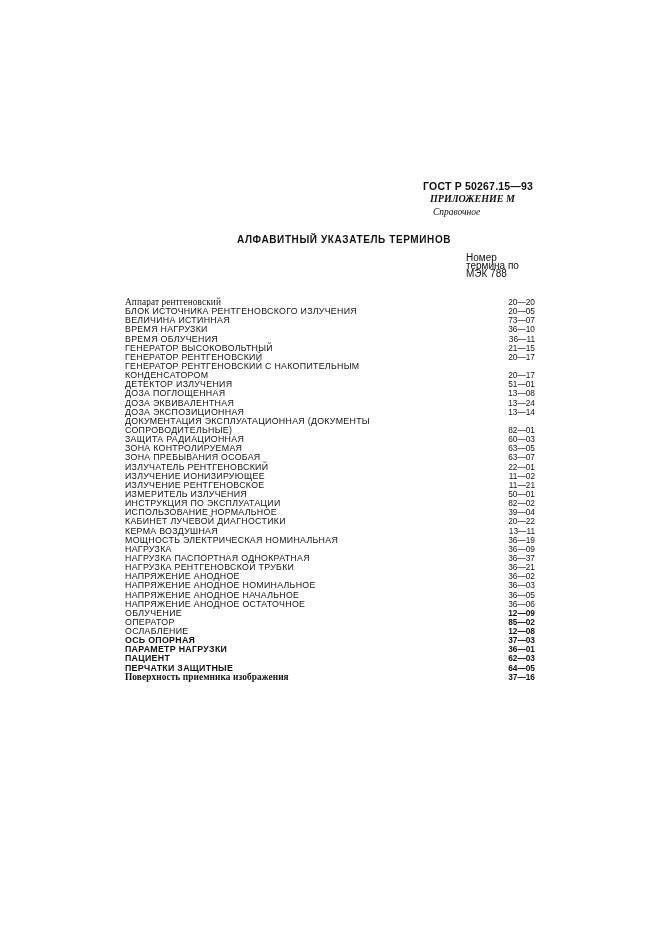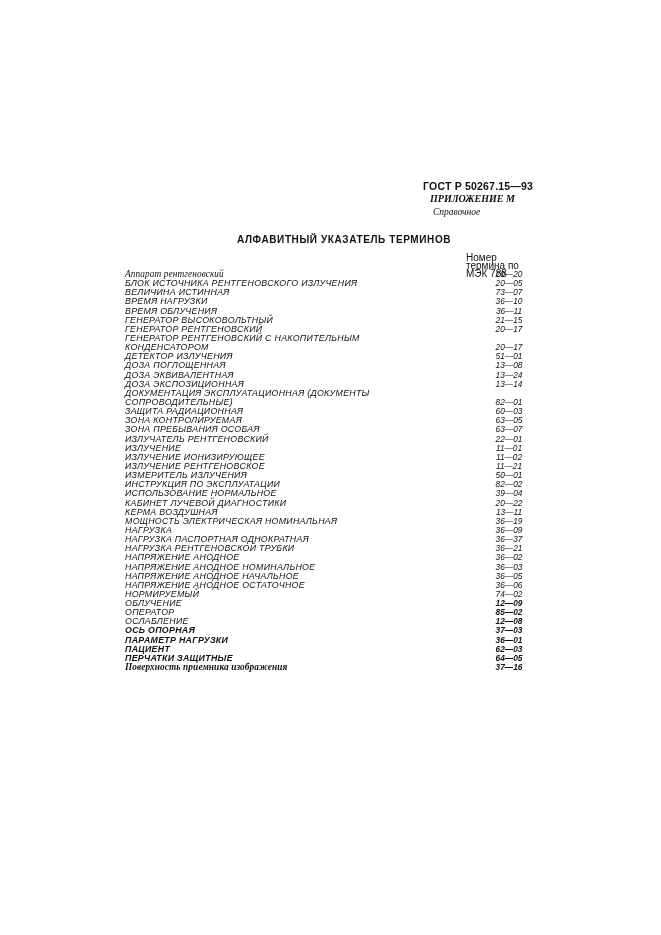--- a/index.html
+++ b/index.html
@@ -24,31 +24,31 @@
   .title {
     position: absolute; top: 234px; left: 237px;
     font-family: "Liberation Sans", sans-serif; font-weight: bold; font-size: 10px;
     letter-spacing: 0.6px;
   }
   .col-head {
     position: absolute; top: 254px; left: 466px; width: 60px;
     text-align: left; font-family: "Liberation Sans", sans-serif; font-size: 10px; line-height: 8px;
   }
   .index {
-    position: absolute; top: 270px; left: 125px; width: 410px; font-style: italic;
+    position: absolute; top: 298px; left: 125px; width: 410px;
   }
   .row {
     display: flex; justify-content: space-between; align-items: baseline;
     height: 9.15px; font-size: 9.3px; line-height: 9.15px; white-space: nowrap;
   }
   .row .term { font-family: "Liberation Serif", serif; letter-spacing: 0.1px; }
   .row .term.caps { font-family: "Liberation Sans", sans-serif; font-size: 8.8px; letter-spacing: 0.3px; }
   .row .term.bold { font-weight: bold; }
   .row .num {
-    width: 60px; text-align: center; font-family: "Liberation Sans", sans-serif; font-size: 8.3px;
+    width: 60px; text-align: right; font-family: "Liberation Sans", sans-serif; font-size: 8.3px;
     padding-left: 8px; box-sizing: border-box;
   }
   .row .num.bold { font-weight: bold; }
 </style>
 </head>
 <body>
 
 <div class="std">ГОСТ Р 50267.15—93</div>
 <div class="appendix">ПРИЛОЖЕНИЕ М</div>
 <div class="appendix-type">Справочное</div>
@@ -131,24 +131,20 @@
     </div>
     <div class="row">
       <span class="term caps">ЗОНА ПРЕБЫВАНИЯ ОСОБАЯ</span>
       <span class="num">63—07</span>
     </div>
     <div class="row">
       <span class="term caps">ИЗЛУЧАТЕЛЬ РЕНТГЕНОВСКИЙ</span>
       <span class="num">22—01</span>
     </div>
     <div class="row">
-      <span class="term caps">ИЗЛУЧЕНИЕ</span>
-      <span class="num">11—01</span>
-    </div>
-    <div class="row">
       <span class="term caps">ИЗЛУЧЕНИЕ ИОНИЗИРУЮЩЕЕ</span>
       <span class="num">11—02</span>
     </div>
     <div class="row">
       <span class="term caps">ИЗЛУЧЕНИЕ РЕНТГЕНОВСКОЕ</span>
       <span class="num">11—21</span>
     </div>
     <div class="row">
       <span class="term caps">ИЗМЕРИТЕЛЬ ИЗЛУЧЕНИЯ</span>
       <span class="num">50—01</span>
@@ -195,24 +191,20 @@
     </div>
     <div class="row">
       <span class="term caps">НАПРЯЖЕНИЕ АНОДНОЕ НАЧАЛЬНОЕ</span>
       <span class="num">36—05</span>
     </div>
     <div class="row">
       <span class="term caps">НАПРЯЖЕНИЕ АНОДНОЕ ОСТАТОЧНОЕ</span>
       <span class="num">36—06</span>
     </div>
     <div class="row">
-      <span class="term caps">НОРМИРУЕМЫЙ</span>
-      <span class="num">74—02</span>
-    </div>
-    <div class="row">
       <span class="term caps">ОБЛУЧЕНИЕ</span>
       <span class="num bold">12—09</span>
     </div>
     <div class="row">
       <span class="term caps">ОПЕРАТОР</span>
       <span class="num bold">85—02</span>
     </div>
     <div class="row">
       <span class="term caps">ОСЛАБЛЕНИЕ</span>
       <span class="num bold">12—08</span>

